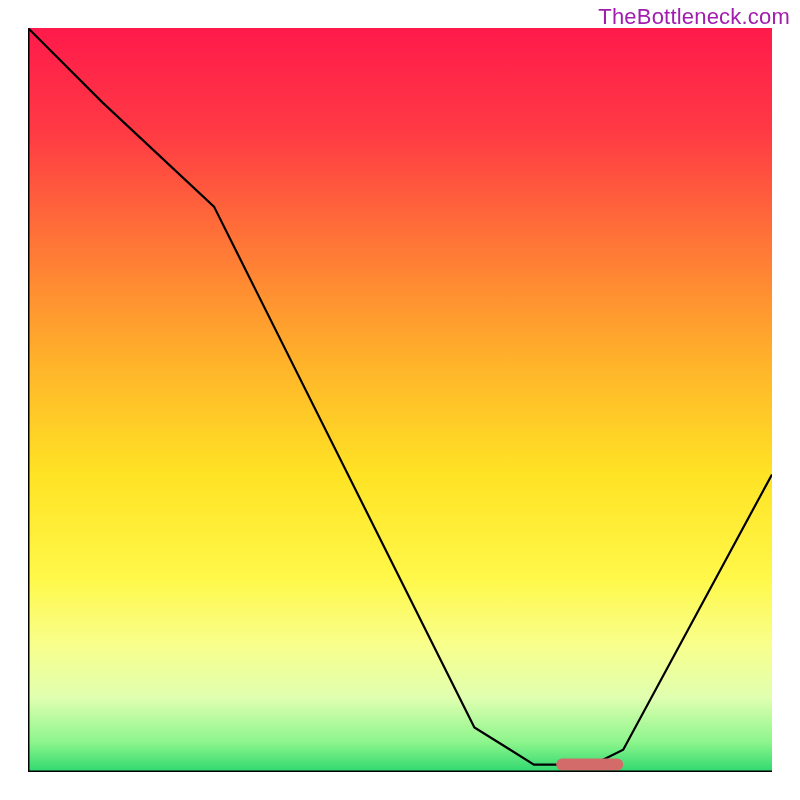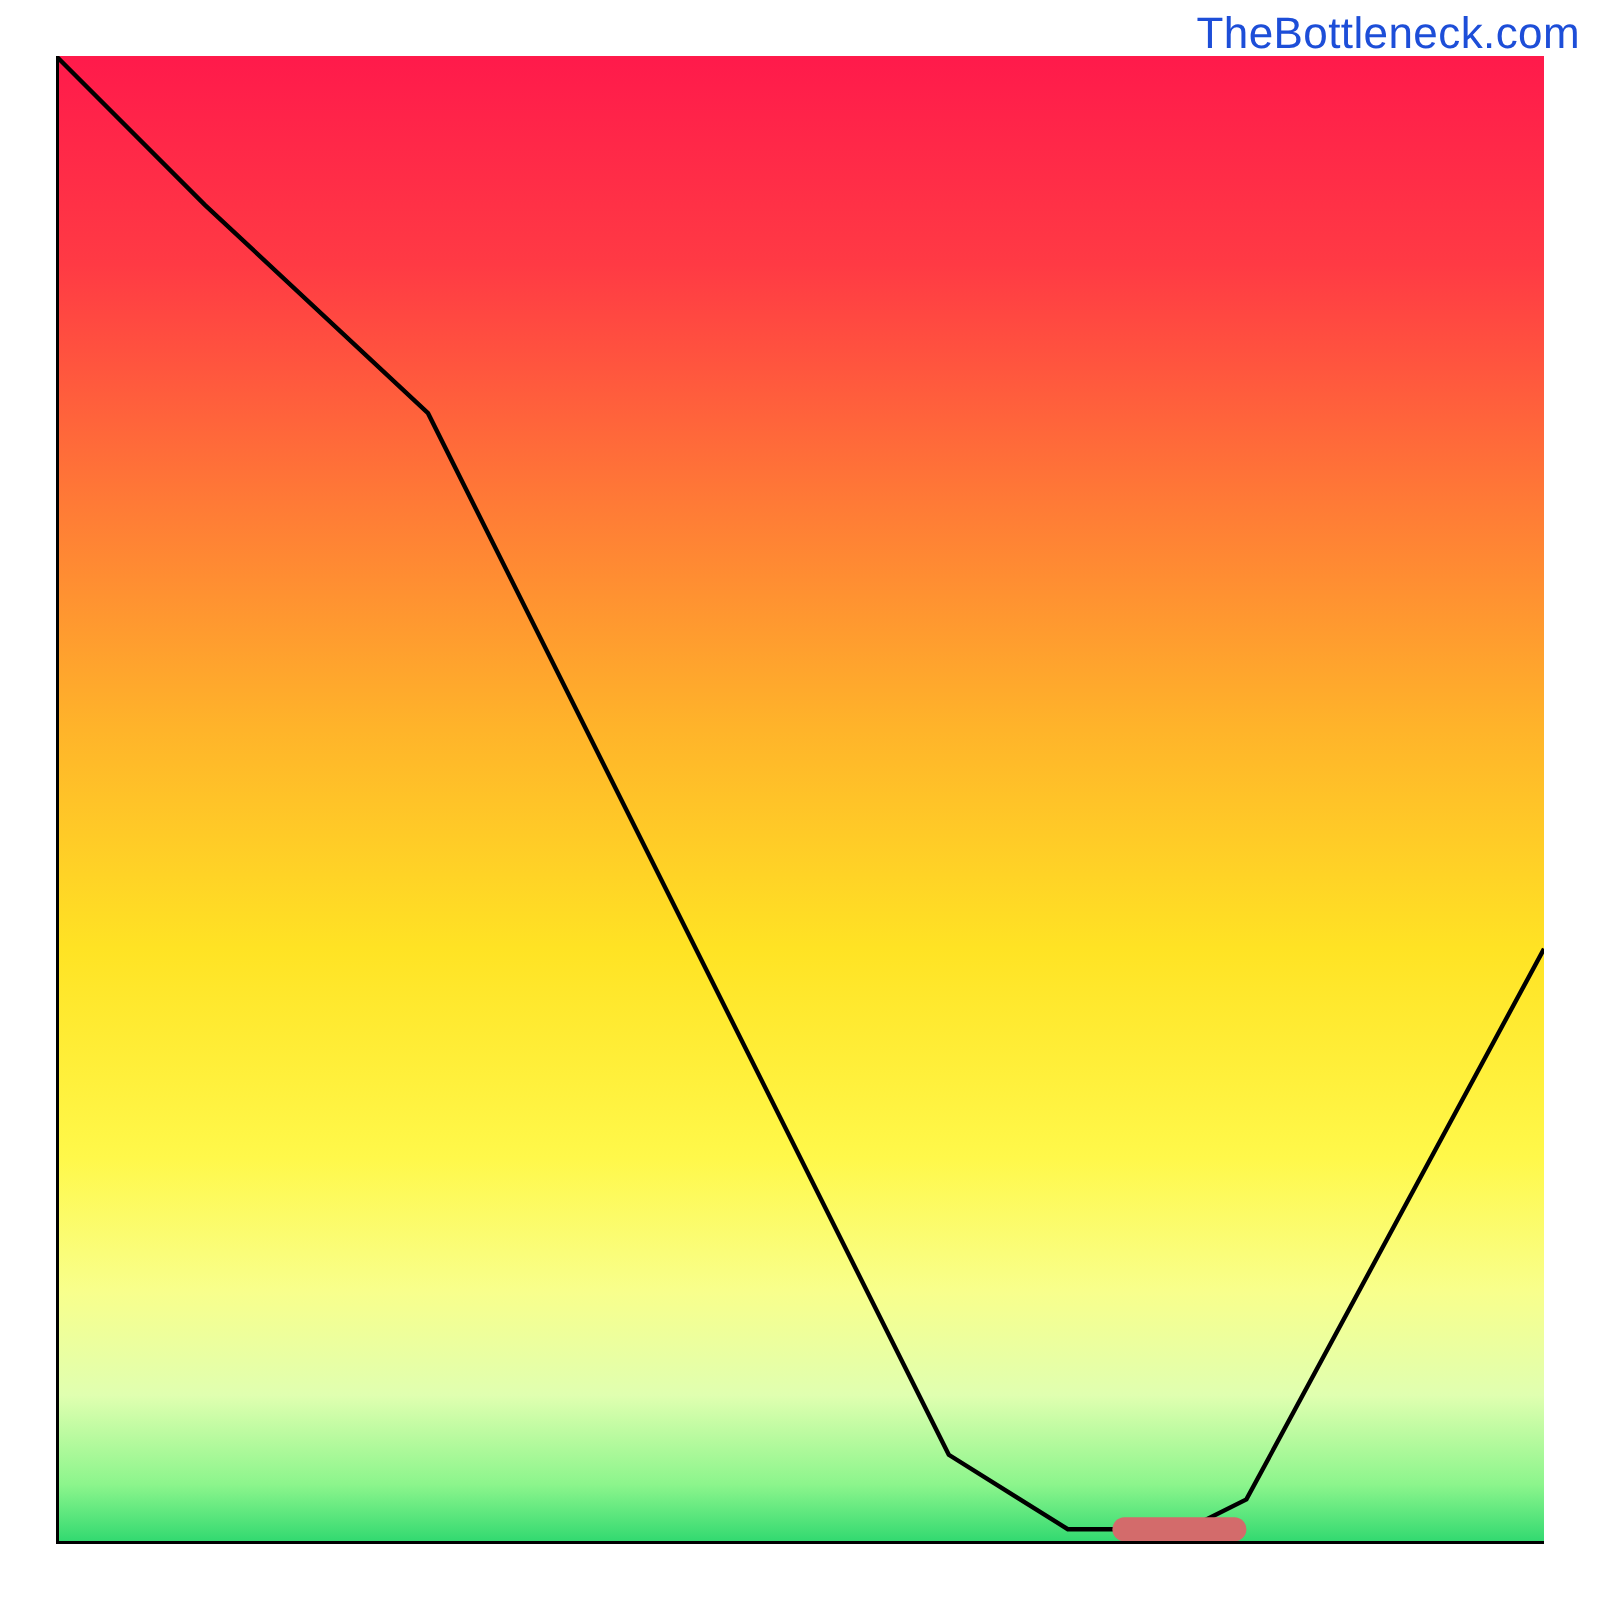--- a/index.html
+++ b/index.html
@@ -9,21 +9,21 @@
     height: 800px;
     background: #ffffff;
     font-family: Arial, Helvetica, sans-serif;
     overflow: hidden;
   }
   .attribution {
     position: absolute;
     top: 4px;
     right: 10px;
     font-size: 22px;
-    color: #1d4ed8;
+    color: #a21caf;
     font-weight: 500;
     letter-spacing: 0.2px;
   }
   .plot-area {
     position: absolute;
     left: 28px;
     top: 28px;
     width: 744px;
     height: 744px;
   }

